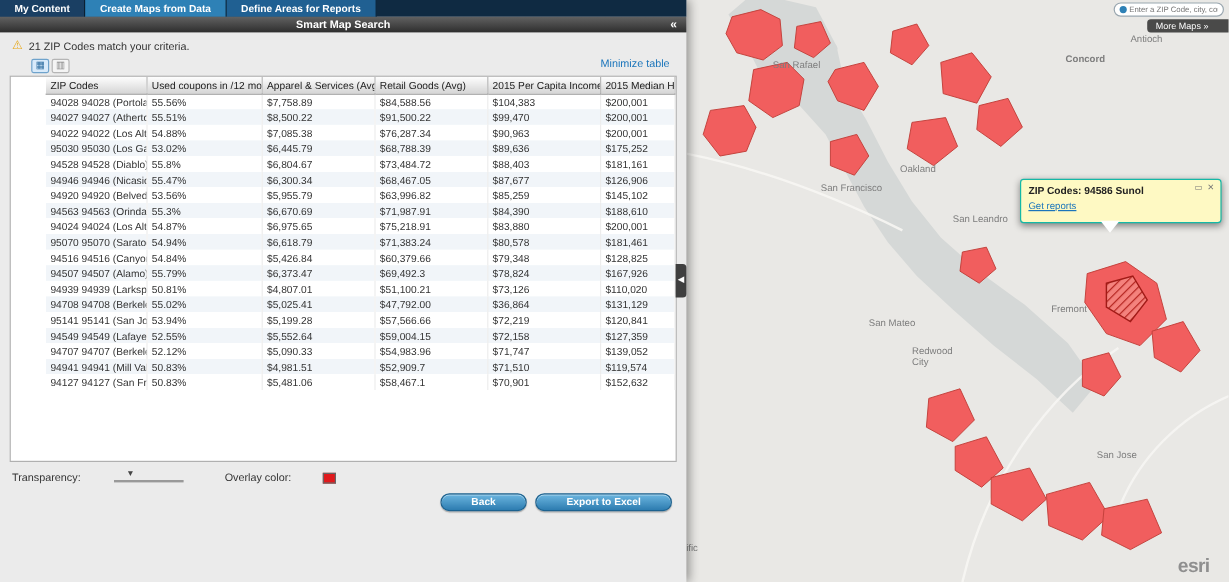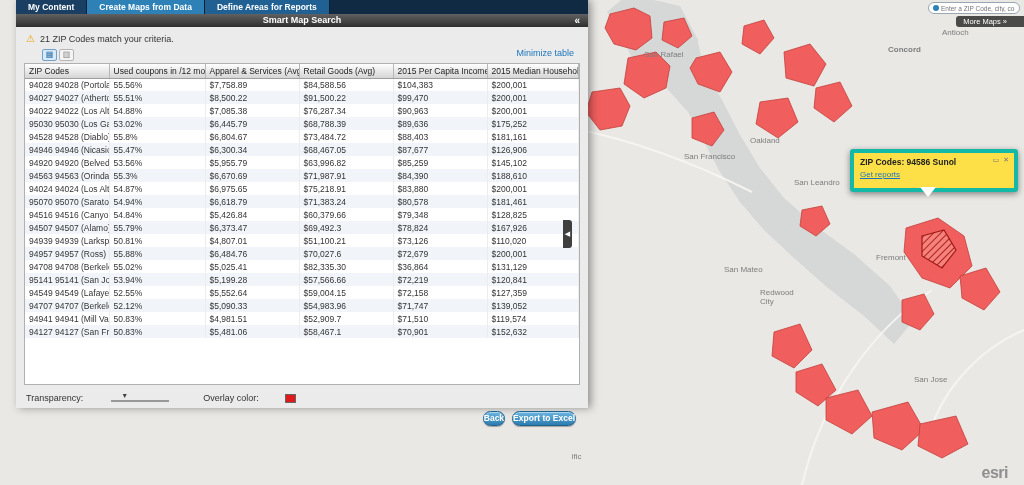--- a/index.html
+++ b/index.html
@@ -31,38 +31,38 @@
     padding:0 17px 0 7px; border-radius:3px 0 0 3px; cursor:pointer;
   }
   .esri-logo {
     position:absolute; right:16px; bottom:3px; font-size:16px; font-weight:bold;
     color:#8f8f8f; letter-spacing:-0.5px;
   }
 
   
   .popup {
     position:absolute; left:278px; top:149px; width:168px; z-index:4;
-    background:#fde047; border:4px solid #14b8a6; border-radius:3px;
+    background:#fef9c3; border:1px solid #14b8a6; border-radius:3px;
     box-shadow:0 2px 6px rgba(0,0,0,.45); padding:4px 6px 6px;
   }
   .popup-title { font-size:8.5px; font-weight:bold; color:#222; padding-right:18px; }
   .popup-controls { position:absolute; right:5px; top:3px; display:flex; gap:4px; font-size:7px; color:#777; }
   .popup-controls span { cursor:pointer; line-height:8px; }
   .get-reports { font-size:8px; color:#1b75bb; margin:3px 0; cursor:pointer; text-decoration:underline; }
   .popup-line { font-size:7.5px; line-height:10.5px; color:#333; white-space:nowrap; }
   .popup-line.hl { background:#fccf5e; width:-moz-fit-content; width:fit-content; }
   .popup-tail {
     position:absolute; left:66px; bottom:-9px; width:0; height:0;
     border-left:8px solid transparent; border-right:8px solid transparent;
     border-top:10px solid #fff;
   }
 
   
   .left {
-    position:absolute; left:16px; top:0; width:572px; height:408px;
+    position:absolute; left:0; top:0; width:572px; height:485px;
     background:#ebebeb; z-index:2; box-shadow:3px 0 8px rgba(0,0,0,.38);
   }
   .topnav { height:14px; background:#0f2a42; display:flex; font-size:8.5px; font-weight:bold; color:#fff; }
   .tab { padding:0 12px; line-height:14px; border-right:1px solid #0b2032; cursor:pointer; white-space:nowrap; }
   .tab-mycontent { background:#1a3f63; }
   .tab-create { background:#2e81b6; }
   .tab-define { background:#206092; }
 
   .panel-header {
     height:13px; line-height:13px; background:linear-gradient(#616161,#2e2e2e);
@@ -77,40 +77,40 @@
   .view-toggles { display:flex; gap:2px; padding:2px 10px 3px 26px; }
   .vbtn {
     width:15px; height:12px; border:1px solid #6fa3cc; background:#d8eafa;
     font-size:8px; line-height:10px; text-align:center; color:#2e6da0; border-radius:2px; cursor:pointer;
   }
   .vbtn.inactive { background:#f4f4f4; border-color:#b5b5b5; color:#888; }
   .minimize-link { position:absolute; right:14px; top:48px; font-size:9px; color:#1b75bb; cursor:pointer; }
 
   .table-wrap {
     position:absolute; left:8px; right:8px; top:63px; height:322px;
-    background:#fff; border:1px solid #b0b0b0; overflow:hidden;
+    background:#fff; border:1px solid #b0b0b0; overflow:hidden;padding-left:29px;
   }
   table { width:100%; border-collapse:collapse; table-layout:fixed; font-size:8.5px; color:#333; }
   th {
     height:14px; background:linear-gradient(#fefefe,#d5d5d5);
     border-right:1px solid #b8b8b8; border-bottom:1px solid #9e9e9e;
     font-weight:normal; text-align:left; padding:0 4px; white-space:nowrap; overflow:hidden; color:#222;
   }
   td { height:13px; padding:0 4px; border-right:1px solid #ededed; white-space:nowrap; overflow:hidden; }
   tbody tr:nth-child(even) td { background:#f1f5f9; }
 
   .footer-controls { position:absolute; left:10px; top:392px; display:flex; align-items:center; font-size:9px; color:#333;gap:20px; }
   .slider { position:relative; width:58px; height:12px; margin:0 14px 0 8px; cursor:pointer; }
   .slider .track { position:absolute; left:0; right:0; top:8px; height:2px; background:#999; }
   .slider .handle { position:absolute; left:10px; top:0; font-size:7px; color:#444; }
   .swatch { width:11px; height:9px; background:#e0191c; border:1px solid #666; margin-left:6px; cursor:pointer; }
 
   .action-buttons { position:absolute; top:411px; right:12px; display:flex; gap:7px; }
   .btn {
-    height:15px; line-height:13px; padding:0 0; border-radius:8px;
+    height:15px; line-height:13px; padding:0 25px; border-radius:8px;
     background:linear-gradient(#6cb6e0,#2d7cb0); border:1px solid #1d628f;
     color:#fff; font-size:8.5px; font-weight:bold; cursor:pointer;
     box-shadow:inset 0 1px 0 rgba(255,255,255,.45), 0 1px 1px rgba(0,0,0,.3);
   }
 
   .panel-tab {
     position:absolute; left:563px; top:220px; width:9px; height:28px; z-index:5;
     background:#3f3f3f; color:#fff; font-size:7px; line-height:28px; text-align:center;
     border-radius:0 3px 3px 0; cursor:pointer;
   }
@@ -340,32 +340,24 @@
           </tr>
           <tr>
             <td>94939 94939 (Larkspur)</td>
             <td>50.81%</td>
             <td>$4,807.01</td>
             <td>$51,100.21</td>
             <td>$73,126</td>
             <td>$110,020</td>
           </tr>
           <tr>
-            <td>94957 94957 (Ross)</td>
-            <td>55.88%</td>
-            <td>$6,484.76</td>
-            <td>$70,027.6</td>
-            <td>$72,679</td>
-            <td>$200,001</td>
-          </tr>
-          <tr>
             <td>94708 94708 (Berkeley)</td>
             <td>55.02%</td>
             <td>$5,025.41</td>
-            <td>$82,335.30</td>
+            <td>$47,792.00</td>
             <td>$36,864</td>
             <td>$131,129</td>
           </tr>
           <tr>
             <td>95141 95141 (San Jose)</td>
             <td>53.94%</td>
             <td>$5,199.28</td>
             <td>$57,566.66</td>
             <td>$72,219</td>
             <td>$120,841</td>

